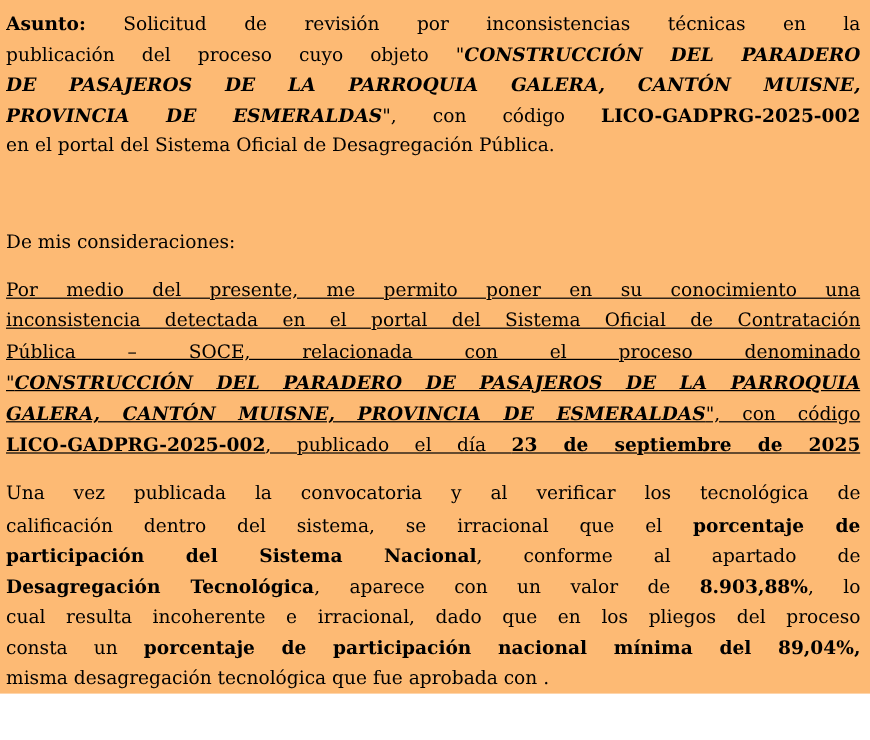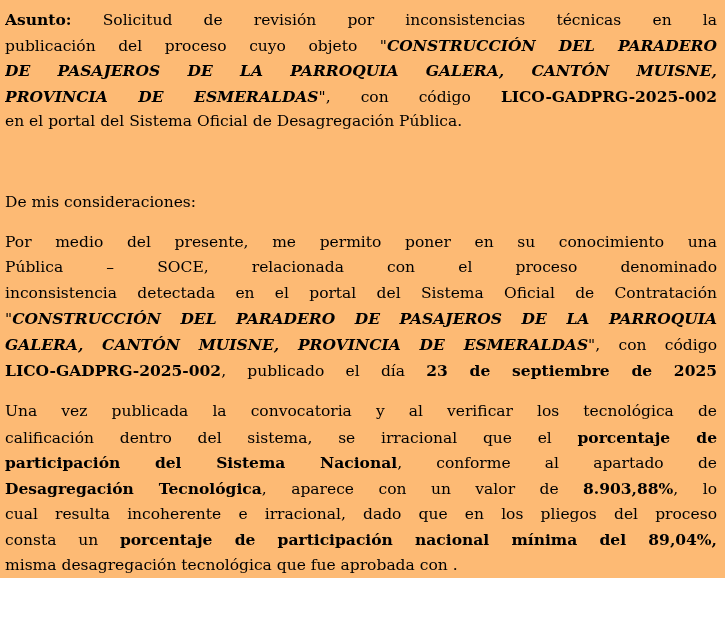--- a/index.html
+++ b/index.html
@@ -12,21 +12,21 @@
     font-family: "DejaVu Serif", serif;
     overflow: hidden;
   }
   .doc {
     padding: 7px 8px 0 5px;
   }
   .para { margin: 0; }
   
   .doc .para:nth-child(1) { margin-bottom: 55px; }
   .doc .para:nth-child(2) { margin-bottom: 14px; margin-top: 48px; }
-  .doc .para:nth-child(3) { margin-bottom: 16px; }
+  .doc .para:nth-child(3) { margin-bottom: 16px; text-decoration: underline; }
   .line {
     font-size: 15.5px;
     line-height: 25.6px;
     height: 25.6px;
     overflow: hidden;
     text-align: justify;
     text-align-last: justify;
     text-justify: inter-word;
   }
   .line.last {
@@ -45,22 +45,22 @@
       <div class="line"><span class="seg-normal">publicación del proceso cuyo objeto "</span><span class="seg-bold-italic">CONSTRUCCIÓN DEL PARADERO</span></div>
       <div class="line"><span class="seg-bold-italic">DE PASAJEROS DE LA PARROQUIA GALERA, CANTÓN MUISNE,</span></div>
       <div class="line"><span class="seg-bold-italic">PROVINCIA DE ESMERALDAS</span><span class="seg-normal">", con código </span><span class="seg-bold">LICO-GADPRG-2025-002</span></div>
       <div class="line last"><span class="seg-normal">en el portal del Sistema Oficial de Desagregación Pública.</span></div>
     </div>
     <div class="para">
       <div class="line last"><span class="seg-normal">De mis consideraciones:</span></div>
     </div>
     <div class="para">
       <div class="line"><span class="seg-normal">Por medio del presente, me permito poner en su conocimiento una</span></div>
+      <div class="line"><span class="seg-normal">inconsistencia detectada en el portal del Sistema Oficial de Contratación</span></div>
       <div class="line"><span class="seg-normal">Pública – SOCE, relacionada con el proceso denominado</span></div>
-      <div class="line"><span class="seg-normal">inconsistencia detectada en el portal del Sistema Oficial de Contratación</span></div>
       <div class="line"><span class="seg-normal">"</span><span class="seg-bold-italic">CONSTRUCCIÓN DEL PARADERO DE PASAJEROS DE LA PARROQUIA</span></div>
       <div class="line"><span class="seg-bold-italic">GALERA, CANTÓN MUISNE, PROVINCIA DE ESMERALDAS</span><span class="seg-normal">", con código</span></div>
       <div class="line"><span class="seg-bold">LICO-GADPRG-2025-002</span><span class="seg-normal">, publicado el día </span><span class="seg-bold">23 de septiembre de 2025</span></div>
     </div>
     <div class="para">
       <div class="line"><span class="seg-normal">Una vez publicada la convocatoria y al verificar los tecnológica de</span></div>
       <div class="line"><span class="seg-normal">calificación dentro del sistema, se irracional que el </span><span class="seg-bold">porcentaje de</span></div>
       <div class="line"><span class="seg-bold">participación del Sistema Nacional</span><span class="seg-normal">, conforme al apartado de</span></div>
       <div class="line"><span class="seg-bold">Desagregación Tecnológica</span><span class="seg-normal">, aparece con un valor de </span><span class="seg-bold">8.903,88%</span><span class="seg-normal">, lo</span></div>
       <div class="line"><span class="seg-normal">cual resulta incoherente e irracional, dado que en los pliegos del proceso</span></div>

